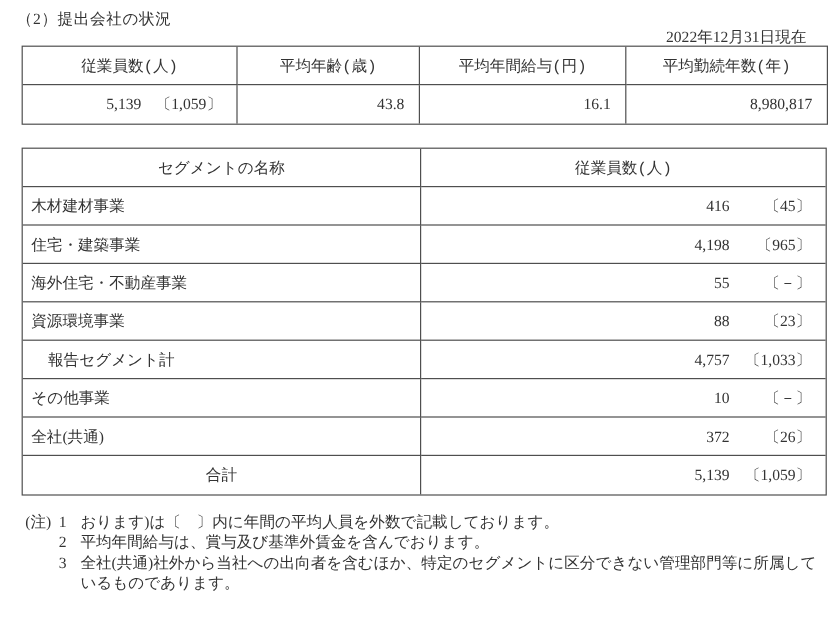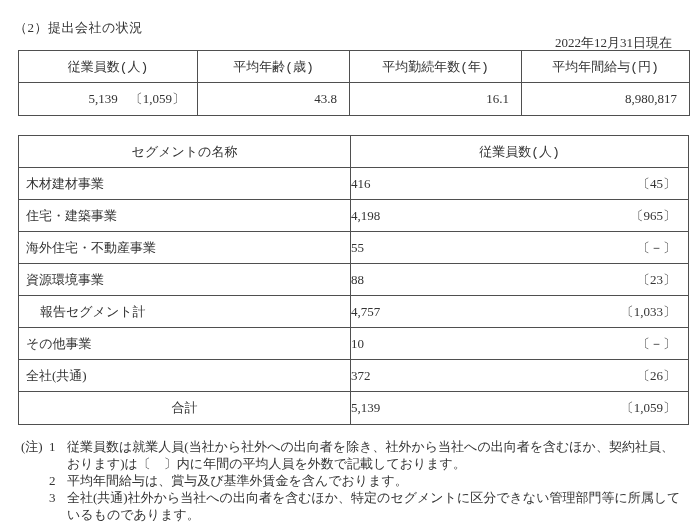--- a/index.html
+++ b/index.html
@@ -3,21 +3,21 @@
 <meta charset="utf-8">
 <style>
   * { margin:0; padding:0; box-sizing:border-box; }
   html,body { width:700px; height:523px; background:#ffffff; overflow:hidden; }
   body {
     font-family: "Liberation Serif", "DejaVu Serif", serif;
     color:#333333;
     font-size:13px;
   }
   .title {
-    margin:20px 0 0 14px;
+    margin:8px 0 0 14px;
     line-height:16px;
     letter-spacing:0.5px;
   }
   .date-line {
     margin:0 28px 0 0;
     text-align:right;
     line-height:14px;
   }
   
   .t1 {
@@ -52,41 +52,41 @@
   }
   .t2 .c:nth-child(odd) { border-right:1px solid #4f4f4f; }
   .t2 .c:nth-child(17), .t2 .c:nth-child(18) { border-bottom:0; }
   
   .hd { justify-content:center;font-family:Liberation Mono, monospace; }
   .lbl { padding-left:7px; }
   .lbl-indent { padding-left:21px; }
   .lbl-center { justify-content:center; padding-left:0; }
   .right { justify-content:flex-end; padding-right:12px; }
   .gap { margin-left:12px; }
-  .valcell .num { flex:1; }
+  .valcell .num { flex:1; text-align:right; }
   .valcell .br  { width:80px; text-align:right; padding-right:12px; }
   
   .notes { margin:5px 0 0 21px; }
   .note-item { display:flex; }
   .note-marker { width:28px; line-height:17px; white-space:nowrap; }
   .note-num { width:18px; line-height:17px; }
   .note-text { flex:1; }
   .note-line { line-height:17px; white-space:nowrap; }
 </style>
 </head>
 <body>
 
 <div class="title">（2）提出会社の状況</div>
 <div class="date-line">2022年12月31日現在</div>
 
 <div class="t1">
   <div class="c hd">従業員数(人)</div>
   <div class="c hd">平均年齢(歳)</div>
+  <div class="c hd">平均年間給与(円)</div>
   <div class="c hd">平均勤続年数(年)</div>
-  <div class="c hd">平均年間給与(円)</div>
 
   <div class="c right">
     <span>5,139</span>
     <span class="gap">〔1,059〕</span>
   </div>
   <div class="c right">43.8</div>
   <div class="c right">16.1</div>
   <div class="c right">8,980,817</div>
 </div>
 
@@ -141,21 +141,20 @@
     <span class="num">5,139</span>
     <span class="br">〔1,059〕</span>
   </div>
 </div>
 
 <div class="notes">
   <div class="note-item">
     <div class="note-marker">(注)</div>
     <div class="note-num">1</div>
     <div class="note-text">
-      <div class="note-line">従業員数は就業人員(当社から社外への出向者を除き、社外から当社への出向者を含むほか、契約社員、</div>
       <div class="note-line">おります)は〔　〕内に年間の平均人員を外数で記載しております。</div>
     </div>
   </div>
   <div class="note-item">
     <div class="note-marker"></div>
     <div class="note-num">2</div>
     <div class="note-text">
       <div class="note-line">平均年間給与は、賞与及び基準外賃金を含んでおります。</div>
     </div>
   </div>

